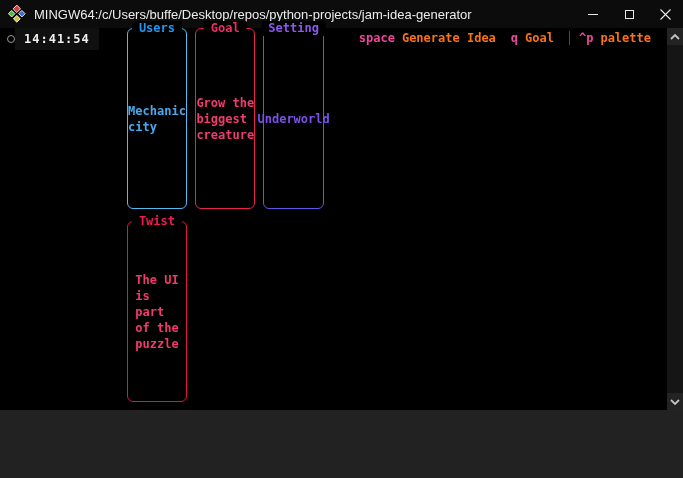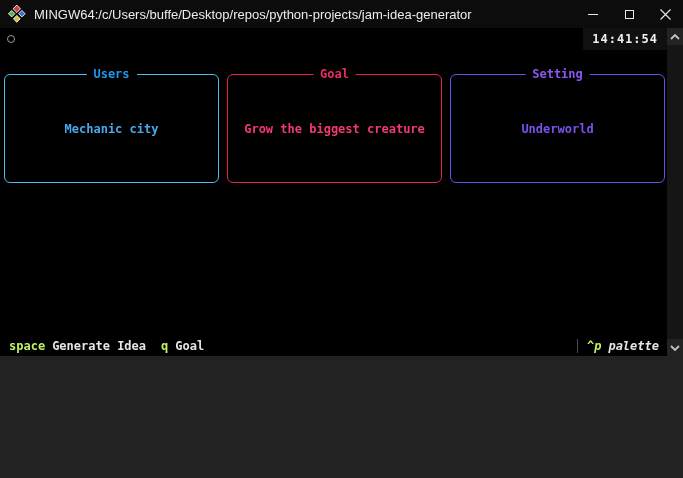--- a/index.html
+++ b/index.html
@@ -1,18 +1,18 @@
 <!DOCTYPE html>
 <html><head>
 <meta charset="utf-8">
 <style>
   * { margin: 0; padding: 0; box-sizing: border-box; }
   html, body { background: #222; }
   .window {
-    width: 683px; height: 356px;
+    width: 683px; height: 410px;
     background: #000;
     font-family: "DejaVu Sans Mono", monospace;
     overflow: hidden;
     position: relative;
     display: flex; flex-direction: column;
   }
   
   .titlebar {
     height: 28px; flex: 0 0 28px;
     background: #0c0c0c;
@@ -25,21 +25,21 @@
     font-size: 13px; white-space: nowrap; overflow: hidden;
     flex: 1 1 auto;
   }
   .controls { display: flex; height: 100%; }
   .ctl { width: 36px; height: 100%; display: flex; align-items: center; justify-content: center; cursor: default; }
   .min-glyph { width: 10px; height: 1px; background: #e8e8e8; display: block; }
   .max-glyph { width: 9px; height: 9px; border: 1px solid #e8e8e8; display: block; }
   .close-glyph { width: 11px; height: 11px; display: block; }
   
   .body { flex: 1 1 auto; display: flex; min-height: 0; }
-  .content { flex: 1 1 auto; display: flex; flex-direction: column; min-width: 0; gap: 24px; }
+  .content { flex: 1 1 auto; display: flex; min-width: 0; gap: 24px; }
   
   .status-row { height: 22px; flex: 0 0 22px; display: flex; align-items: center; padding-left: 7px; }
   .spinner { width: 8px; height: 8px; border: 1px solid #9a9a9a; border-radius: 50%; }
   .clock {
     margin-left: auto; height: 100%; display: flex; align-items: center;
     background: #101010; color: #f0f0f0;
     font-size: 12px; font-weight: bold; letter-spacing: 1px;
     padding: 0 9px;
   }
   
@@ -75,25 +75,25 @@
   }
   
   .footer {
     height: 20px; flex: 0 0 20px;
     background: #000;
     display: flex; align-items: center;
     padding: 0 6px 0 9px;
     font-size: 12px; font-weight: bold; white-space: nowrap;
   }
   .binding { margin-right: 15px; cursor: default; }
-  .binding .key { color: #bef264; margin-right: 7px; font-weight: bold; }
-  .binding .lbl { color: #e5e5e5; }
+  .binding .key { color: #ec4899; margin-right: 7px; font-weight: bold; }
+  .binding .lbl { color: #f97316; }
   .footer-spacer { flex: 1 1 auto; }
   .footer-divider { width: 1px; height: 14px; background: #4a4a4a; margin-right: 9px; }
-  .binding.palette { margin-right: 2px; font-style: italic; }
+  .binding.palette { margin-right: 10px; }
   
   .scrollbar { flex: 0 0 16px; background: #131313; display: flex; flex-direction: column; }
   .sb-arrow { height: 17px; flex: 0 0 17px; background: #232323; display: flex; align-items: center; justify-content: center; }
   .sb-track { flex: 1 1 auto; background: #151515; }
   .sb-arrow svg { display: block; }
 </style>
 </head>
 <body>
 
 <div class="window">
@@ -143,20 +143,26 @@
           <div class="card-body">
               <p class="card-text">Grow the biggest creature</p>
             </div>
         </section>
         <section class="card" style="--bc: #5f55e6; --tc: #8d57f0; --xc: #7b50ec;">
           <h2 class="card-title">Setting</h2>
           <div class="card-body">
               <p class="card-text">Underworld</p>
             </div>
         </section>
+        <section class="card" style="--bc: #e8113f; --tc: #f01b52; --xc: #f2396b;">
+          <h2 class="card-title">Twist</h2>
+          <div class="card-body">
+              <p class="card-text">The UI is part of the puzzle</p>
+            </div>
+        </section>
       </div>
 
       <div class="footer">
         <span class="binding">
           <b class="key">space</b><span class="lbl">Generate Idea</span>
         </span>
         <span class="binding">
           <b class="key">q</b><span class="lbl">Goal</span>
         </span>
         <span class="footer-spacer"></span>

